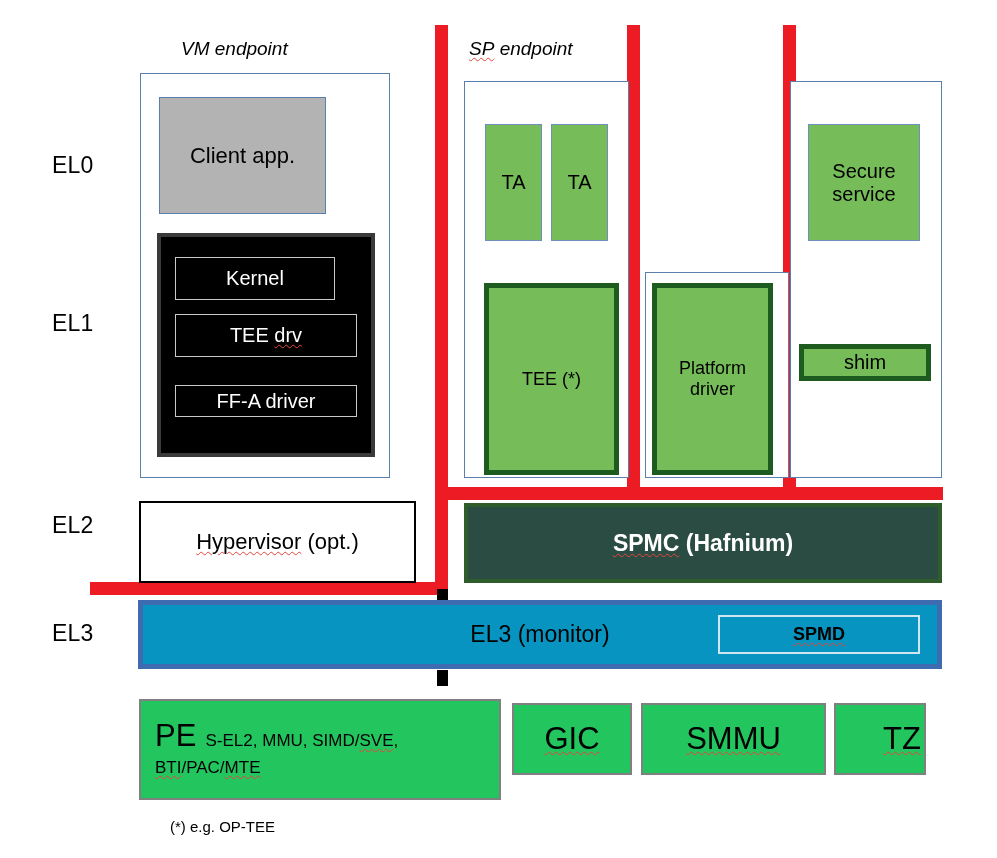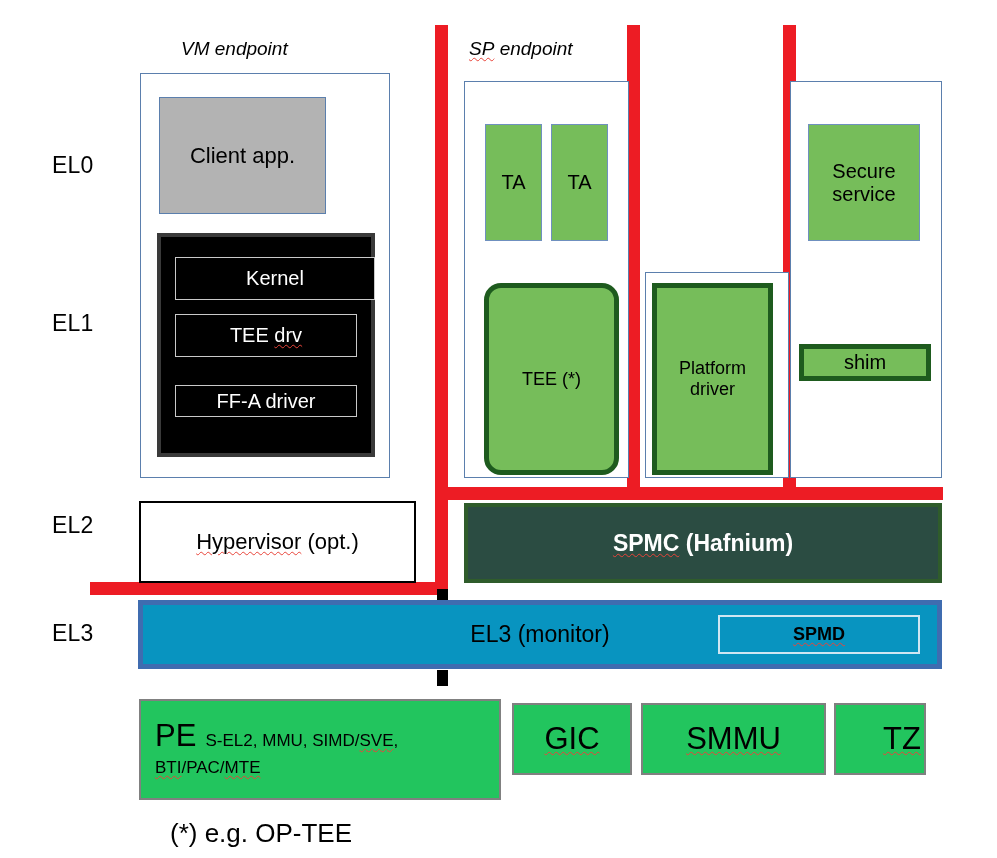--- a/index.html
+++ b/index.html
@@ -37,21 +37,21 @@
   
   .el3-box{background:#0894c0;border:5px solid #3f6cb0;font-size:23px;color:#000;}
   .spmd-box{background:transparent;border:2px solid #cfe6f2;color:#000;font-size:18px;font-weight:bold;}
 
   
   .hw-box{background:#22c55e;border:2px solid #808080;}
   .hw-big{font-size:31px;}
   .pe-text{position:absolute;left:14px;top:14px;right:10px;text-align:left;line-height:1.35;}
   .pe-main{font-size:31px;}
   .pe-sub{font-size:17px;}
-  .footnote{font-size:26px;}
+  .footnote{font-size:15px;}
 
   
   .red{background:#ed1c24;}
   .blk-sq{background:#000;}
 
   .squiggle{ text-decoration: underline; text-decoration-style: wavy; text-decoration-color:#e8443a; text-decoration-thickness:1px; text-underline-offset:2px;}
 </style>
 </head>
 <body>
 
@@ -83,41 +83,41 @@
     <span class="squiggle">SP</span><span>&nbsp;endpoint</span>
   </div>
 
   <div class="abs blue-box" style="left:140px;top:73px;width:250px;height:405px;"></div>
 
   <div class="abs grey-box ctr" style="left:159px;top:97px;width:167px;height:117px;">
     <span>Client app.</span>
   </div>
 
   <div class="abs black-outer" style="left:157px;top:233px;width:218px;height:224px;">
-    <div class="abs black-item ctr" style="left:14px;top:20px;width:200px;height:43px;">
+    <div class="abs black-item ctr" style="left:14px;top:20px;width:160px;height:43px;">
       <span>Kernel</span>
     </div>
     <div class="abs black-item ctr" style="left:14px;top:77px;width:182px;height:43px;">
       <span>TEE <span class="squiggle">drv</span></span>
     </div>
     <div class="abs black-item ctr" style="left:14px;top:148px;width:182px;height:32px;">
       <span>FF-A driver</span>
     </div>
   </div>
 
   <div class="abs blue-box" style="left:464px;top:81px;width:165px;height:397px;"></div>
 
   <div class="abs green-thin ctr" style="left:485px;top:124px;width:57px;height:117px;">
     <span>TA</span>
   </div>
   <div class="abs green-thin ctr" style="left:551px;top:124px;width:57px;height:117px;">
     <span>TA</span>
   </div>
 
-  <div class="abs green-thick ctr" style="left:484px;top:283px;width:135px;height:192px;border-radius:17px;">
+  <div class="abs green-thick ctr" style="left:484px;top:283px;width:135px;height:192px;">
     <span>TEE (*)</span>
   </div>
 
   <div class="abs blue-box" style="left:645px;top:272px;width:144px;height:206px;"></div>
 
   <div class="abs green-thick ctr" style="left:652px;top:283px;width:121px;height:192px;">
     <span>Platform<br>driver</span>
   </div>
 
   <div class="abs blue-box" style="left:790px;top:81px;width:152px;height:397px;"></div>

